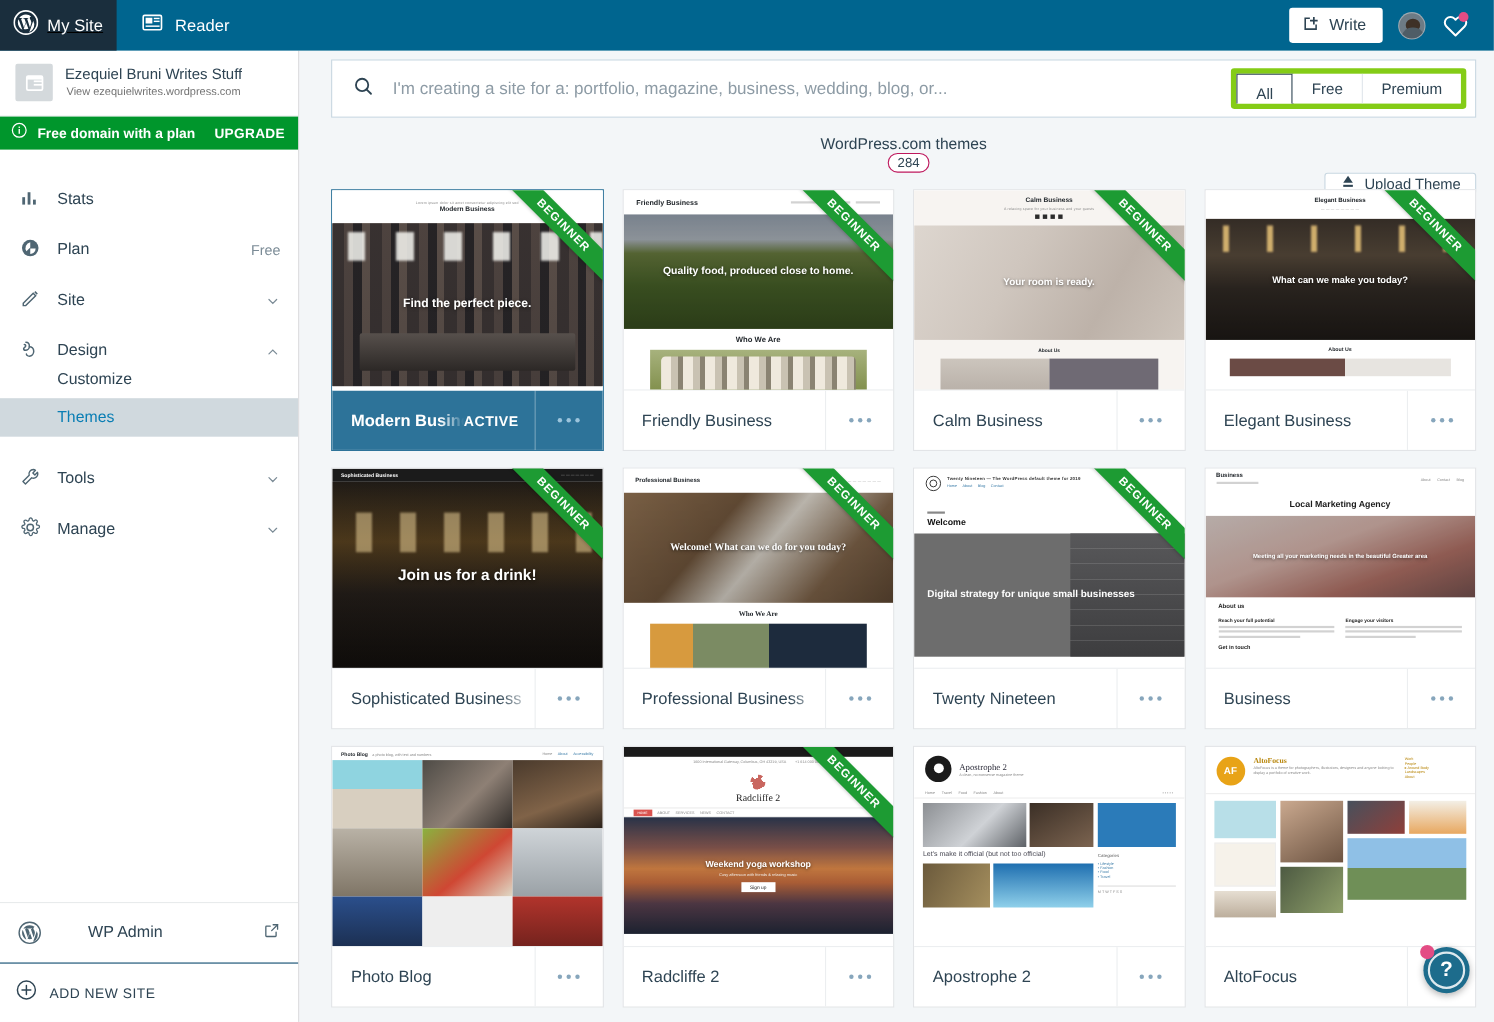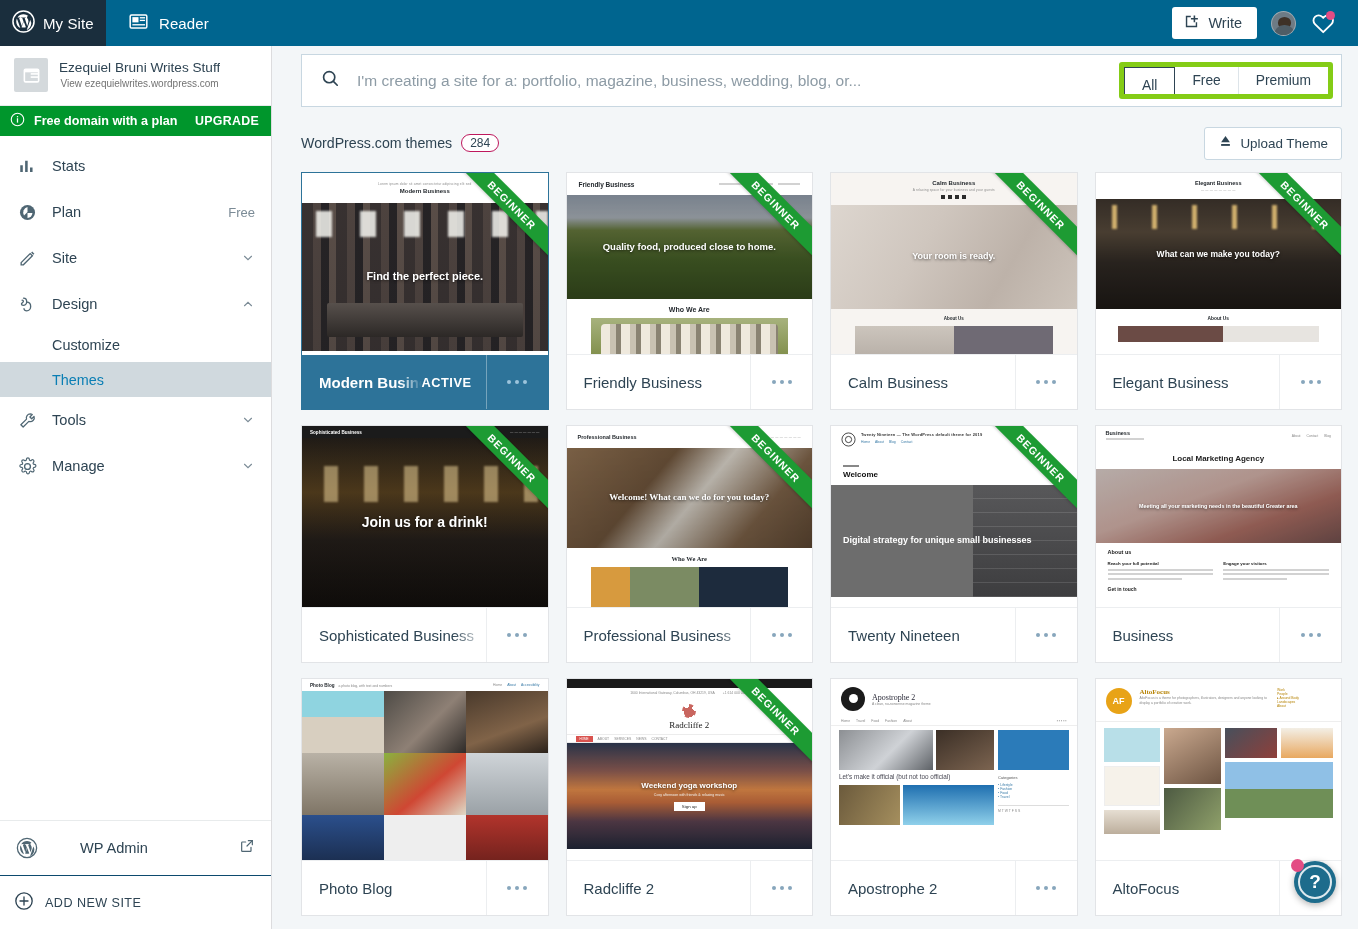--- a/index.html
+++ b/index.html
@@ -15,21 +15,21 @@
   .masthead {
     position: absolute; top: 0; left: 0;
     width: 1358px; height: 46px;
     background: #00658f;
     display: flex; align-items: stretch;
     z-index: 40;
   }
   .mh-mysite {
     width: 106px; background: #1a2e3d;
     display: flex; align-items: center; gap: 8px;
-    padding-left: 12px; cursor: pointer;
+    padding-left: 12px; cursor: pointer; text-decoration: underline;
   }
   .mh-reader {
     display: flex; align-items: center; gap: 10px;
     padding: 0 22px; cursor: pointer;
   }
   .mh-label {
     color: #fff; font-size: 15px; letter-spacing: .1px;
   }
   .mh-spacer { flex: 1; }
   .mh-right {
@@ -99,21 +99,21 @@
     padding: 0 12px 0 10px; cursor: pointer;
   }
   .ub-text {
     color: #fff; font-size: 12.6px; font-weight: bold;
     margin-left: 9px; flex: 1;
   }
   .ub-action { color: #fff; font-size: 12.4px; font-weight: bold; letter-spacing: .3px; }
 
   .nav { padding-top: 7px; flex: 1; overflow: hidden; }
   .nav-item {
-    display: flex; align-items: center;
+    display: flex; align-items: flex-end;
     height: 46px; padding: 0 16px 0 14px;
     cursor: pointer; position: relative;
   }
   .nav-ico {
     width: 26px; flex: 0 0 26px;
     display: flex; align-items: center; justify-content: center;
     margin-right: 12px;
   }
   .nav-label { font-size: 14.6px; color: #2e4453; flex: 1; }
   .nav-aside { font-size: 13px; color: #7b8b96; }
@@ -174,21 +174,21 @@
     border-right: 1px solid #dde4e9; background: #fff;
   }
   .seg-btn:last-child { border-right: none; }
   .seg-btn.active {
     border: 2px solid #2e4453; border-radius: 2px;
     margin: -1px; height: 39px;
   }
 
   .sub-bar {
     display: flex; align-items: center;
-    margin: 16px 16px 0 29px; height: 40px;
+    margin: 16px 16px 0 29px; height: 40px; flex-direction: column;
   }
   .themes-count-label { font-size: 14.2px; color: #2e4453; }
   .count-pill {
     border: 1px solid #be185d; border-radius: 11px;
     padding: 1px 8px; font-size: 12px; color: #2e4453;
     margin-left: 9px; background: #fff;
   }
   .upload-btn {
     margin-left: auto; background: #fff;
     border: 1px solid #c8d7e1; border-radius: 3px;

